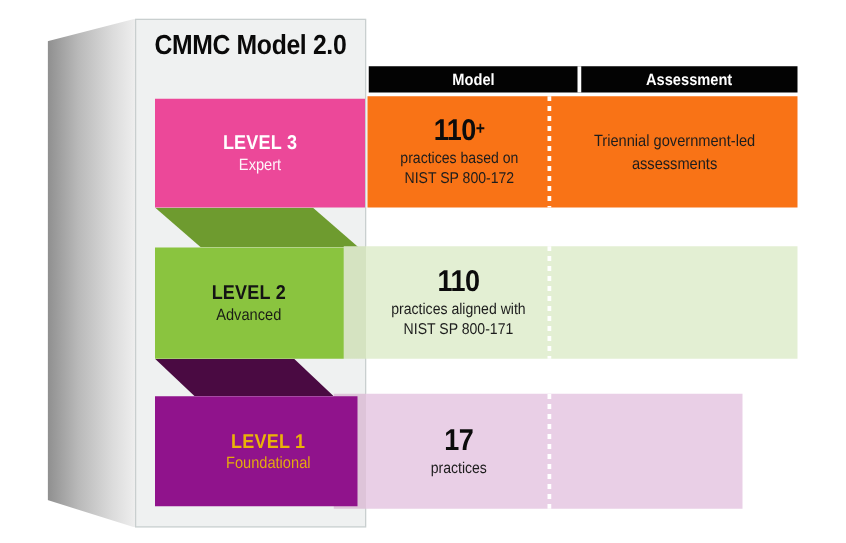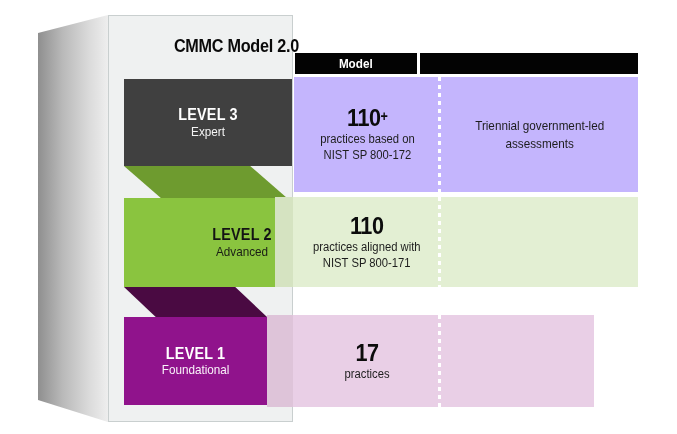--- a/index.html
+++ b/index.html
@@ -5,54 +5,54 @@
   html,body{margin:0;padding:0;background:#ffffff;}
   body{font-family:"Liberation Sans", sans-serif;}
   .stage{position:relative;width:677px;height:434px;background:#ffffff;overflow:hidden;}
 
   
   .side-face{position:absolute;left:38px;top:15px;width:70px;height:407px;
     background:linear-gradient(to right,#8f8f8f,#b9b9b9 35%,#dcdcdc 75%,#eeeeee);
     clip-path:polygon(0 4.4%,100% 0,100% 100%,0 94.6%);z-index:0;}
   .panel{position:absolute;left:108px;top:15px;width:185px;height:407px;
     background:#eff1f1;border:1px solid #c9cfcf;box-sizing:border-box;z-index:1;}
-  .title{position:absolute;left:108px;top:36px;width:185px;text-align:center;
-    font-size:18px;font-weight:800;color:#0a0a0a;z-index:2;letter-spacing:-0.3px;white-space:nowrap;padding-left:36px;}
+  .title{position:absolute;left:108px;top:23px;width:185px;text-align:center;
+    font-size:22px;font-weight:800;color:#0a0a0a;z-index:2;letter-spacing:-0.3px;white-space:nowrap;}
 
   
   .cond{display:inline-block;transform:scaleX(0.9);transform-origin:center;}
 
   
   .fold{position:absolute;z-index:2;}
   .fold-1{left:124px;top:166px;width:163px;height:32px;background:#6e9b2f;
     clip-path:polygon(0 0,77.4% 0,100% 100%,22.6% 100%);}
   .fold-2{left:124px;top:287px;width:143px;height:30px;background:#4a0a42;
     clip-path:polygon(0 0,77.8% 0,100% 100%,22.2% 100%);}
 
   
   .levelbox{position:absolute;display:flex;flex-direction:column;align-items:center;
     justify-content:center;text-align:center;z-index:4;}
-  .level-3{left:124px;top:79px;width:168px;height:87px;background:#404040;color:#ffffff;}
-  .level-2{left:124px;top:198px;width:151px;height:89px;background:#8ac43f;color:#141414;align-items:flex-end;}
-  .level-1{left:124px;top:317px;width:143px;height:88px;background:#90138c;color:#ffffff;}
+  .level-3{left:124px;top:79px;width:168px;height:87px;background:#ec4899;color:#ffffff;}
+  .level-2{left:124px;top:198px;width:151px;height:89px;background:#8ac43f;color:#141414;}
+  .level-1{left:124px;top:317px;width:143px;height:88px;background:#90138c;color:#eab308;padding-left:19px;}
   .lname{font-size:16px;font-weight:800;letter-spacing:0.2px;line-height:1.1;}
   .ltier{font-size:13px;margin-top:1px;opacity:0.95;line-height:1.1;}
 
   
   .theader{position:absolute;left:295px;top:53px;width:343px;height:21px;background:#030303;
     display:flex;z-index:3;}
   .hcell{color:#ffffff;font-weight:700;font-size:13px;display:flex;align-items:center;
     justify-content:center;}
-  .hmodel{width:122px;}
+  .hmodel{width:167px;}
   .hdivider{width:3px;background:#ffffff;height:100%;}
   .hassess{flex:1;}
 
   
   .row{position:absolute;z-index:3;}
-  .row-1{left:294px;top:77px;width:344px;height:115px;background:#c4b5fd;}
+  .row-1{left:294px;top:77px;width:344px;height:89px;background:#f97316;}
   .row-2{left:275px;top:197px;width:363px;height:90px;
     background:linear-gradient(90deg,#d5e3c1 0 18px,#e3efd3 18px);}
   .row-3{left:267px;top:315px;width:327px;height:92px;
     background:linear-gradient(90deg,#dec4d9 0 26px,#e9cfe6 26px);}
   .vdivider{position:absolute;top:0;bottom:0;width:3px;
     background-image:repeating-linear-gradient(to bottom,#ffffff 0 4px,rgba(255,255,255,0) 4px 8px);}
   .row-1 .vdivider{left:144px;}
   .row-2 .vdivider{left:163px;}
   .row-3 .vdivider{left:171px;}
   .cell{position:absolute;top:0;bottom:0;display:flex;align-items:center;justify-content:center;
@@ -81,20 +81,23 @@
   <div class="title"><span class="cond">CMMC Model 2.0</span></div>
 
   <div class="fold fold-1"></div>
   <div class="fold fold-2"></div>
 
   <div class="theader">
     <div class="hcell hmodel">
         <span class="cond">Model</span>
       </div>
     <div class="hdivider"></div>
+    <div class="hcell hassess">
+        <span class="cond">Assessment</span>
+      </div>
   </div>
 
   <div class="row row-1">
     <div class="vdivider"></div>
     <div class="cell cell-model">
       <div class="cond">
         <div class="bignum"><span>110</span><span class="plus">+</span></div>
         <div class="mdesc">practices based on
 NIST SP 800-172</div>
       </div>

